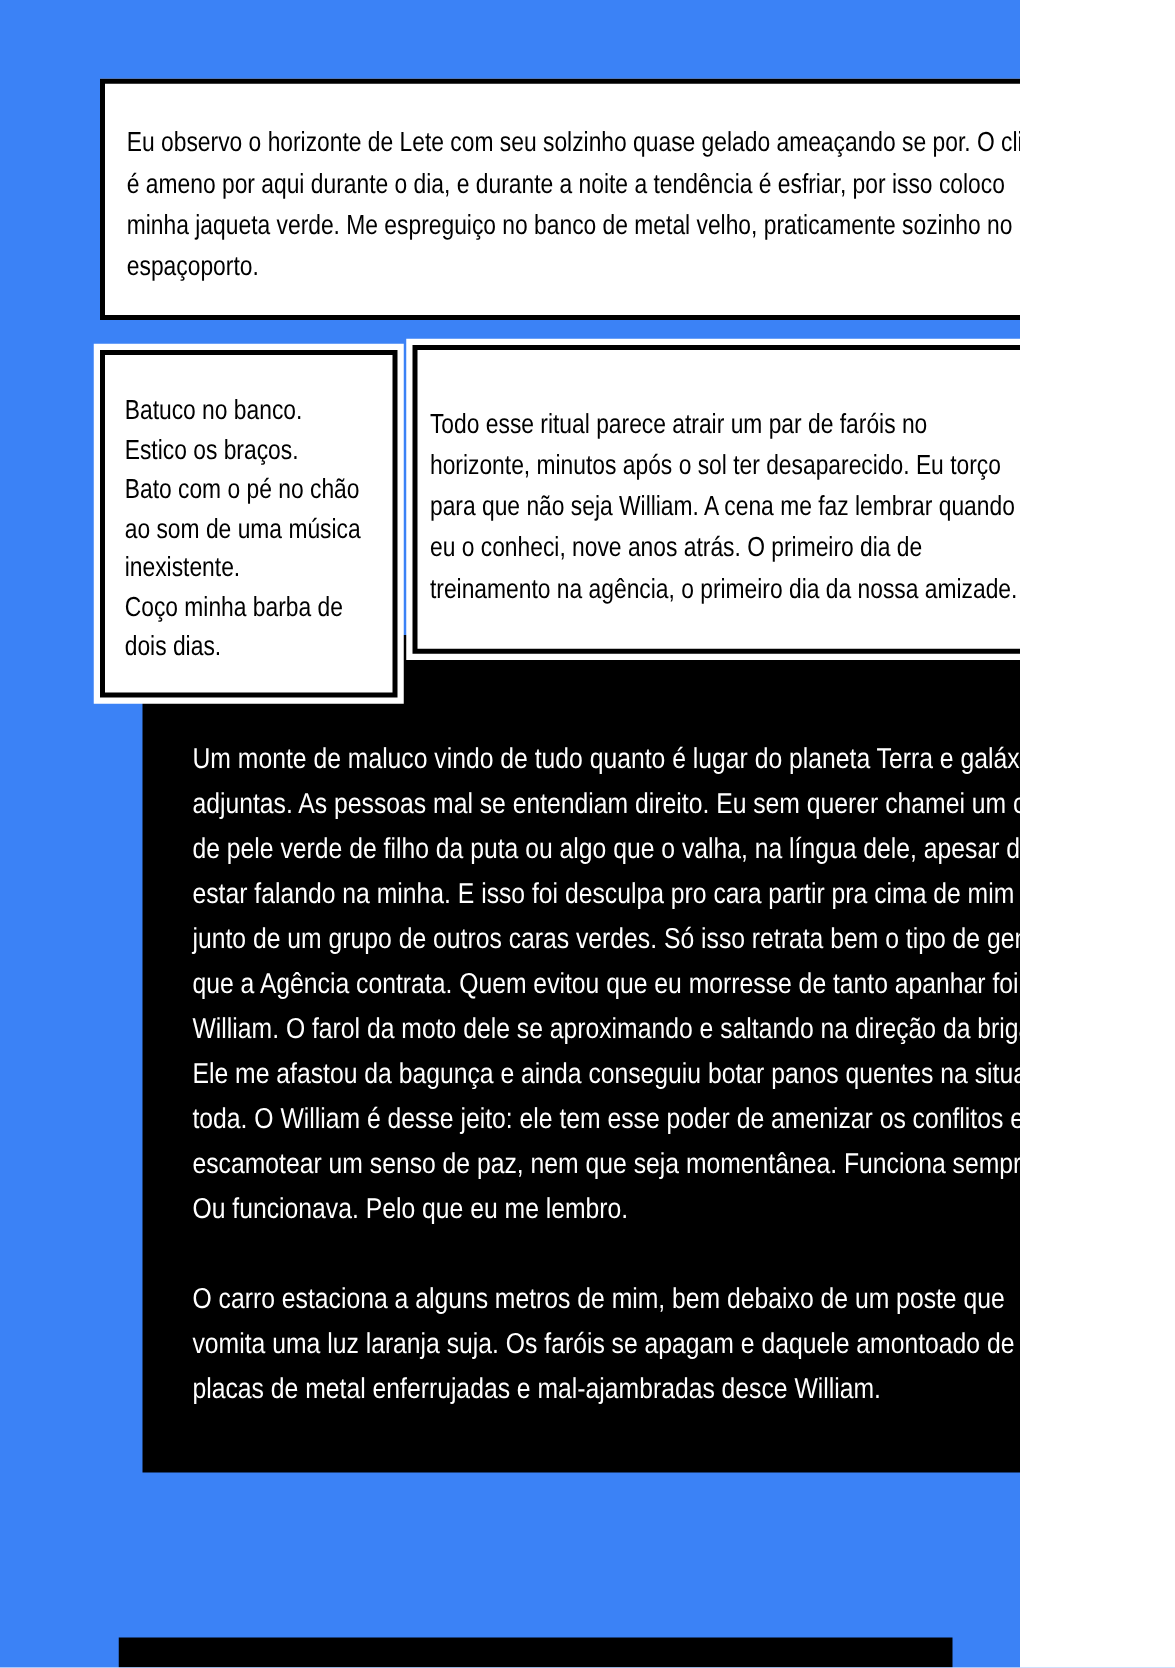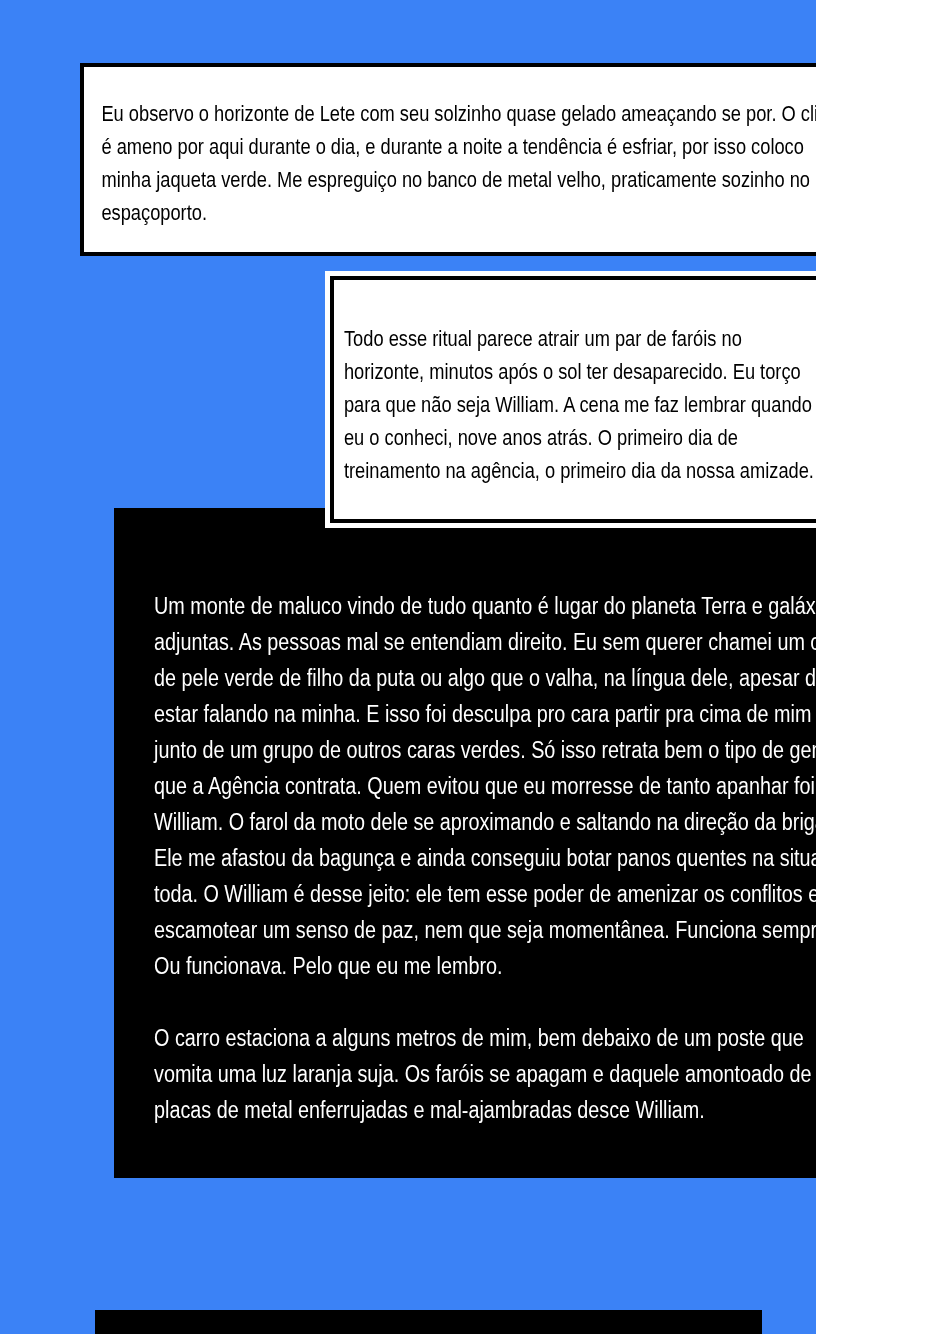--- a/index.html
+++ b/index.html
@@ -93,20 +93,29 @@
 
 <div class="page">
 
   <div class="panel panel-narration-top">
     <div class="panel-text">Eu observo o horizonte de Lete com seu solzinho quase gelado ameaçando se por. O clima
 é ameno por aqui durante o dia, e durante a noite a tendência é esfriar, por isso coloco
 minha jaqueta verde. Me espreguiço no banco de metal velho, praticamente sozinho no
 espaçoporto.</div>
   </div>
 
+  <div class="panel panel-narration-left halo">
+    <div class="panel-text">Batuco no banco.
+Estico os braços.
+Bato com o pé no chão
+ao som de uma música
+inexistente.
+Coço minha barba de
+dois dias.</div>
+  </div>
 
   <div class="panel panel-narration-right halo">
     <div class="panel-text">Todo esse ritual parece atrair um par de faróis no
 horizonte, minutos após o sol ter desaparecido. Eu torço
 para que não seja William. A cena me faz lembrar quando
 eu o conheci, nove anos atrás. O primeiro dia de
 treinamento na agência, o primeiro dia da nossa amizade.</div>
   </div>
 
   <div class="panel-black">

